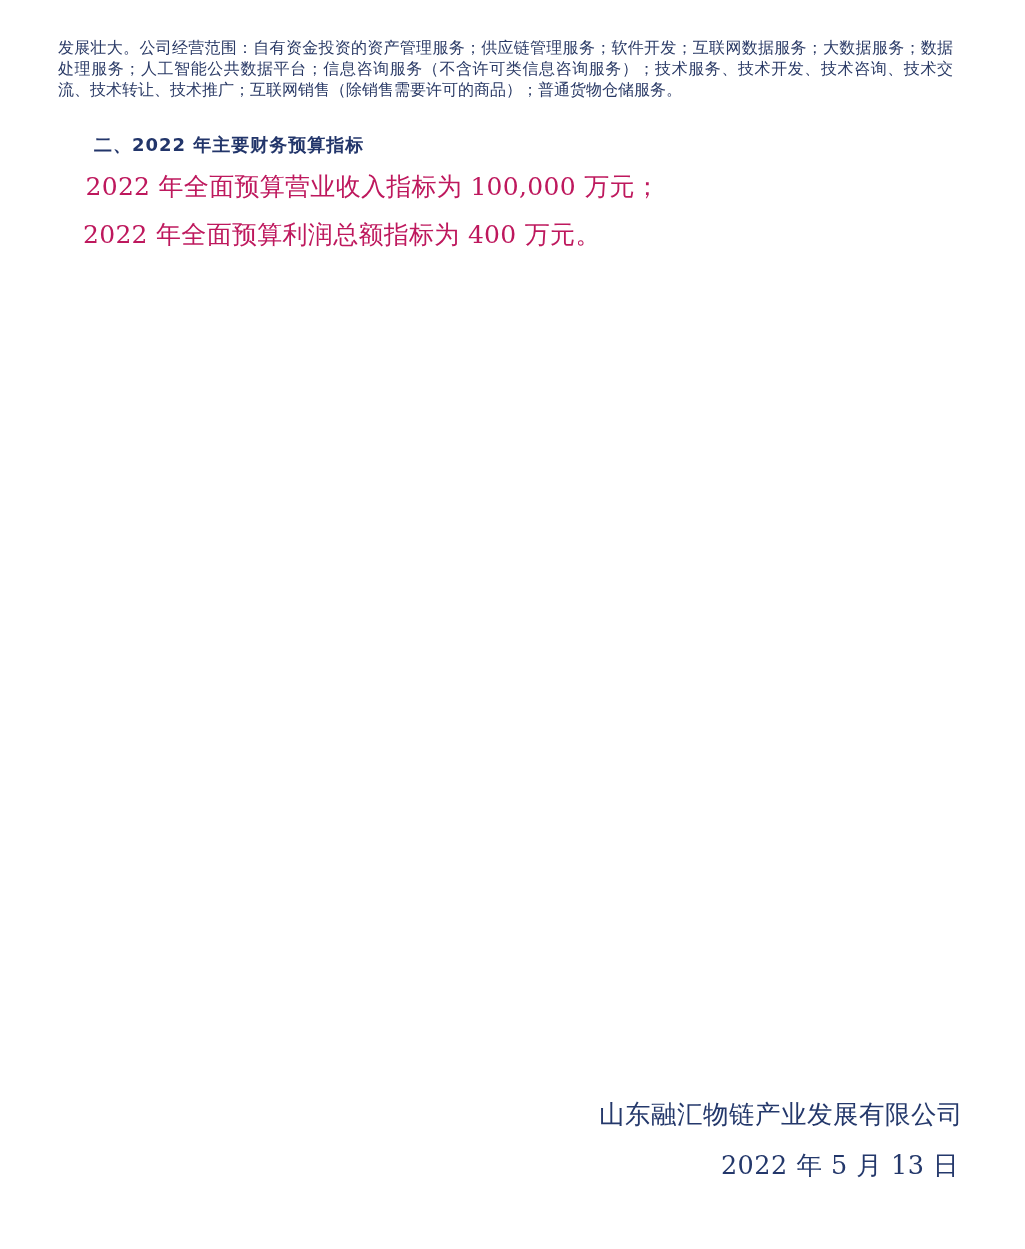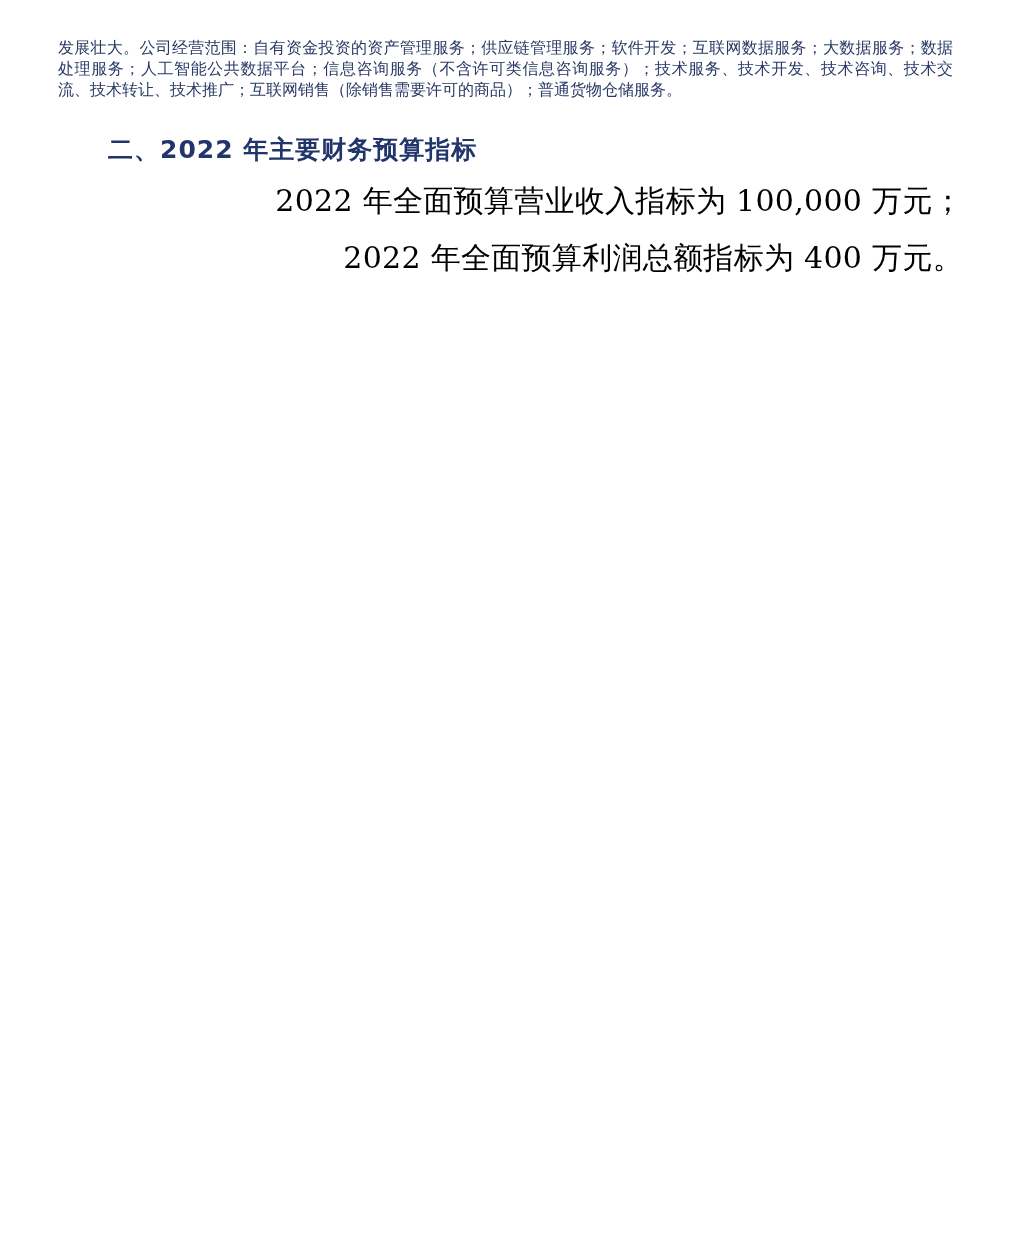--- a/index.html
+++ b/index.html
@@ -29,34 +29,33 @@
   }
   .para.indent {
     text-indent: 2em;
   }
   .para-spacer {
     height: 12px;
   }
   .section-heading {
     font-family: "DejaVu Sans", "Liberation Sans", sans-serif;
     font-weight: bold;
-    font-size: 25px;
+    font-size: 18px;
     color: #22356a;
     margin: 16px 0 6px 0;
     text-indent: 2em;
     letter-spacing: 1px;
   }
   .budget-line {
-    font-size: 30px;
+    font-size: 25px;
     line-height: 1.9;
     margin: 0;
     text-indent: 1.1em;
-    color: #000000;
+    color: #be185d;
     letter-spacing: 0.3px;
-    text-align: right;
   }
   .budget-line.second {
     text-indent: 1.0em;
   }
   .signature-block {
     position: absolute;
     right: 62px;
     bottom: 58px;
     text-align: right;
     font-size: 25.5px;
@@ -83,15 +82,17 @@
 
   <div class="para-spacer"></div>
 
 
   <h2 class="section-heading">二、2022 年主要财务预算指标</h2>
 
   <p class="budget-line">2022 年全面预算营业收入指标为 100,000 万元；</p>
   <p class="budget-line second">2022 年全面预算利润总额指标为 400 万元。</p>
 
   <div class="signature-block">
+    <p class="sig-line">山东融汇物链产业发展有限公司</p>
+    <p class="sig-date">2022 年 5 月 13 日</p>
   </div>
 
 </div>
 
 </body></html>

